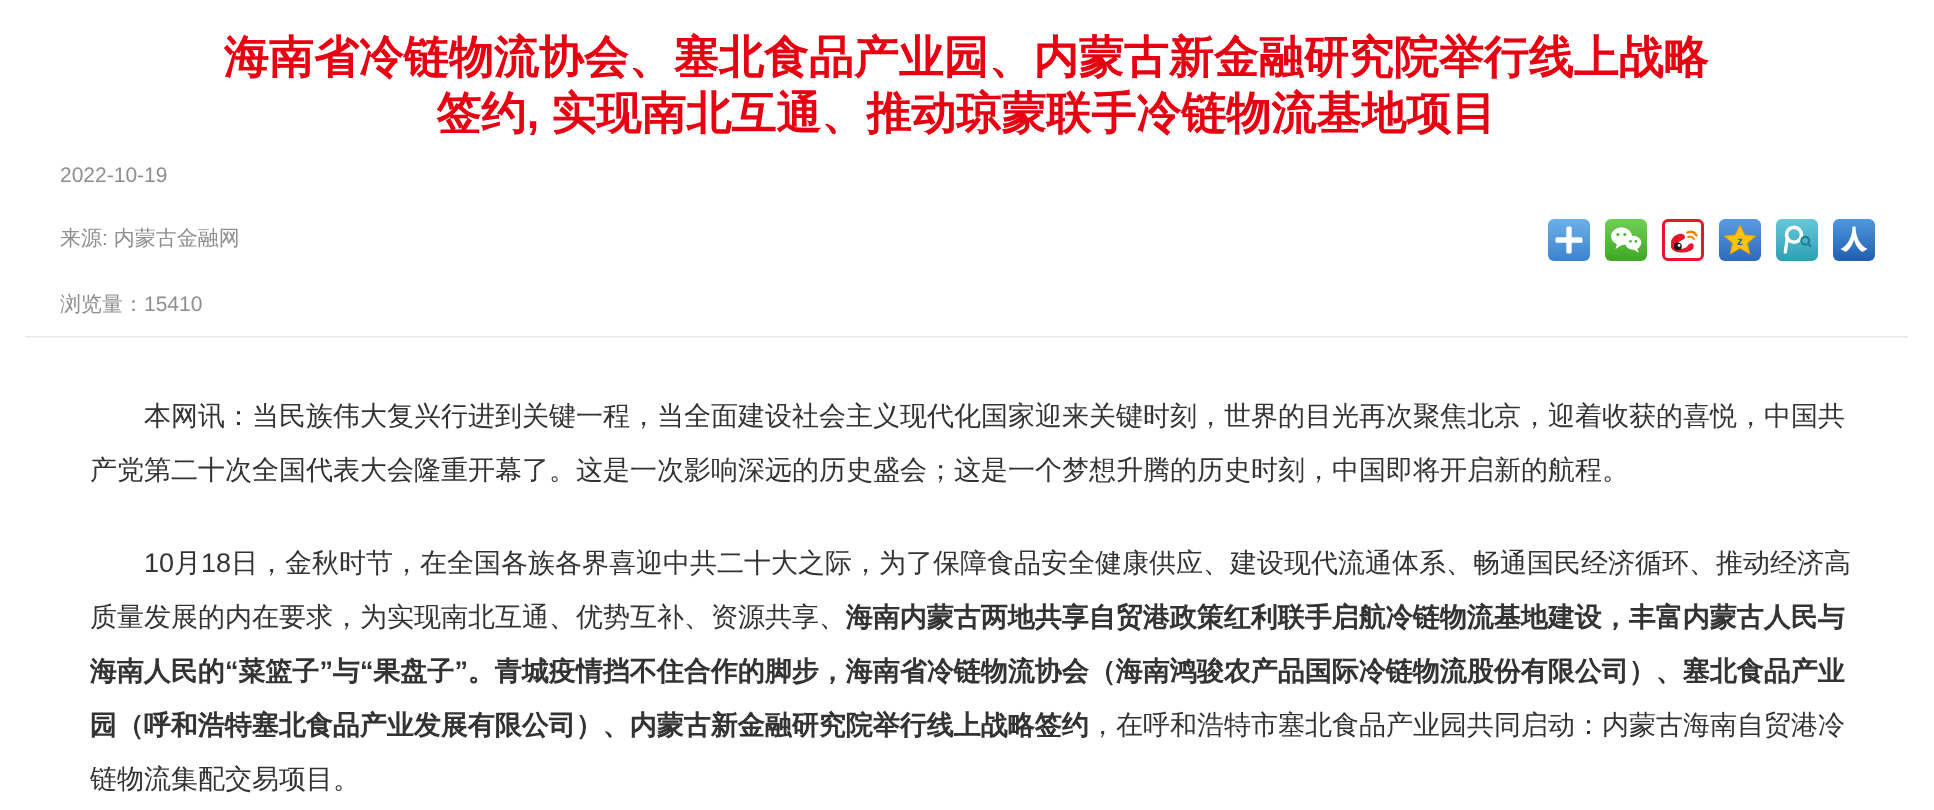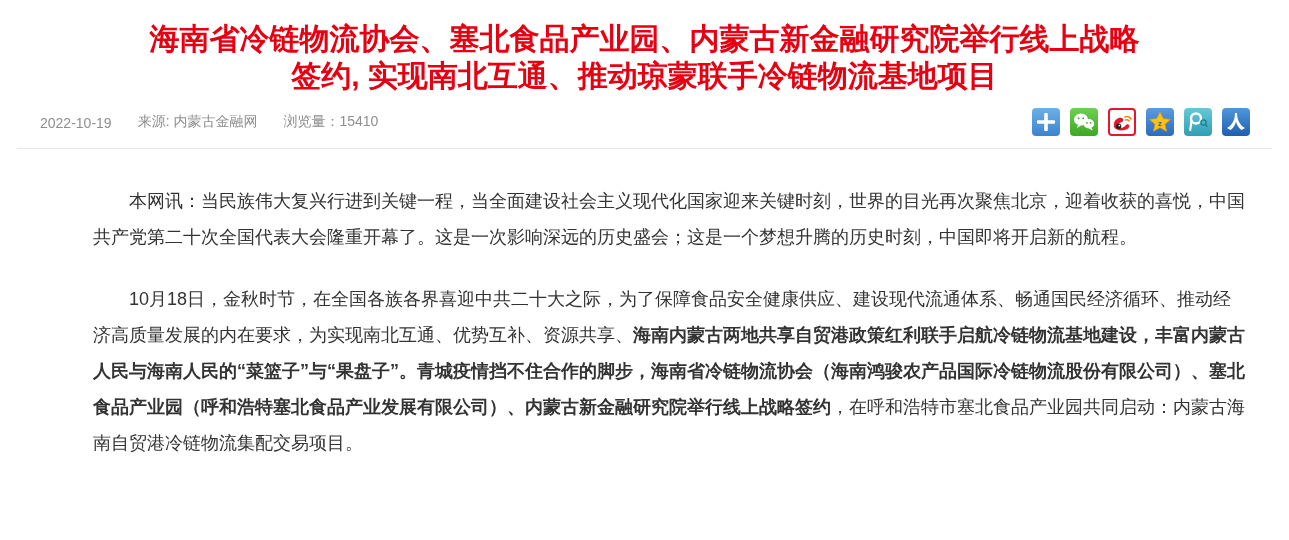--- a/index.html
+++ b/index.html
@@ -22,21 +22,21 @@
     font-weight: 700;
     color: #e60012;
   }
 
   
   .meta-bar {
     margin: 14px 39px 0 40px;
     display: flex;
     align-items: center;
   }
-  .meta-group { display: flex; align-items: flex-end; gap: 26px; }
+  .meta-group { display: flex; align-items: flex-start; gap: 26px; flex-direction: column; }
   .meta-item { font-size: 14px; color: #8f8f8f; white-space: nowrap; }
 
   
   .share-bar { margin-left: auto; display: flex; gap: 10px; align-items: center; }
   .share-icon {
     width: 28px; height: 28px; border-radius: 4px;
     display: flex; align-items: center; justify-content: center;
     cursor: pointer; overflow: hidden;
   }
   .icon-plus   { background: linear-gradient(#6cb0e8, #3c83cf); }
@@ -63,21 +63,21 @@
     color: #50607a;
   }
 
   
   .article-body {
     margin: 34px 44px 0 60px;
     font-size: 18px;
     line-height: 36px;
     color: #333333;
   }
-  .article-body p { text-indent: 2em; margin-bottom: 26px; margin-left: 33px; }
+  .article-body p { text-indent: 2em; margin-bottom: 26px; }
   .article-body b { font-weight: 700; }
 </style>
 </head>
 <body>
 
 <div class="page">
 
   <h1 class="article-title">海南省冷链物流协会、塞北食品产业园、内蒙古新金融研究院举行线上战略签约, 实现南北互通、推动琼蒙联手冷链物流基地项目</h1>
 
   <div class="meta-bar">

